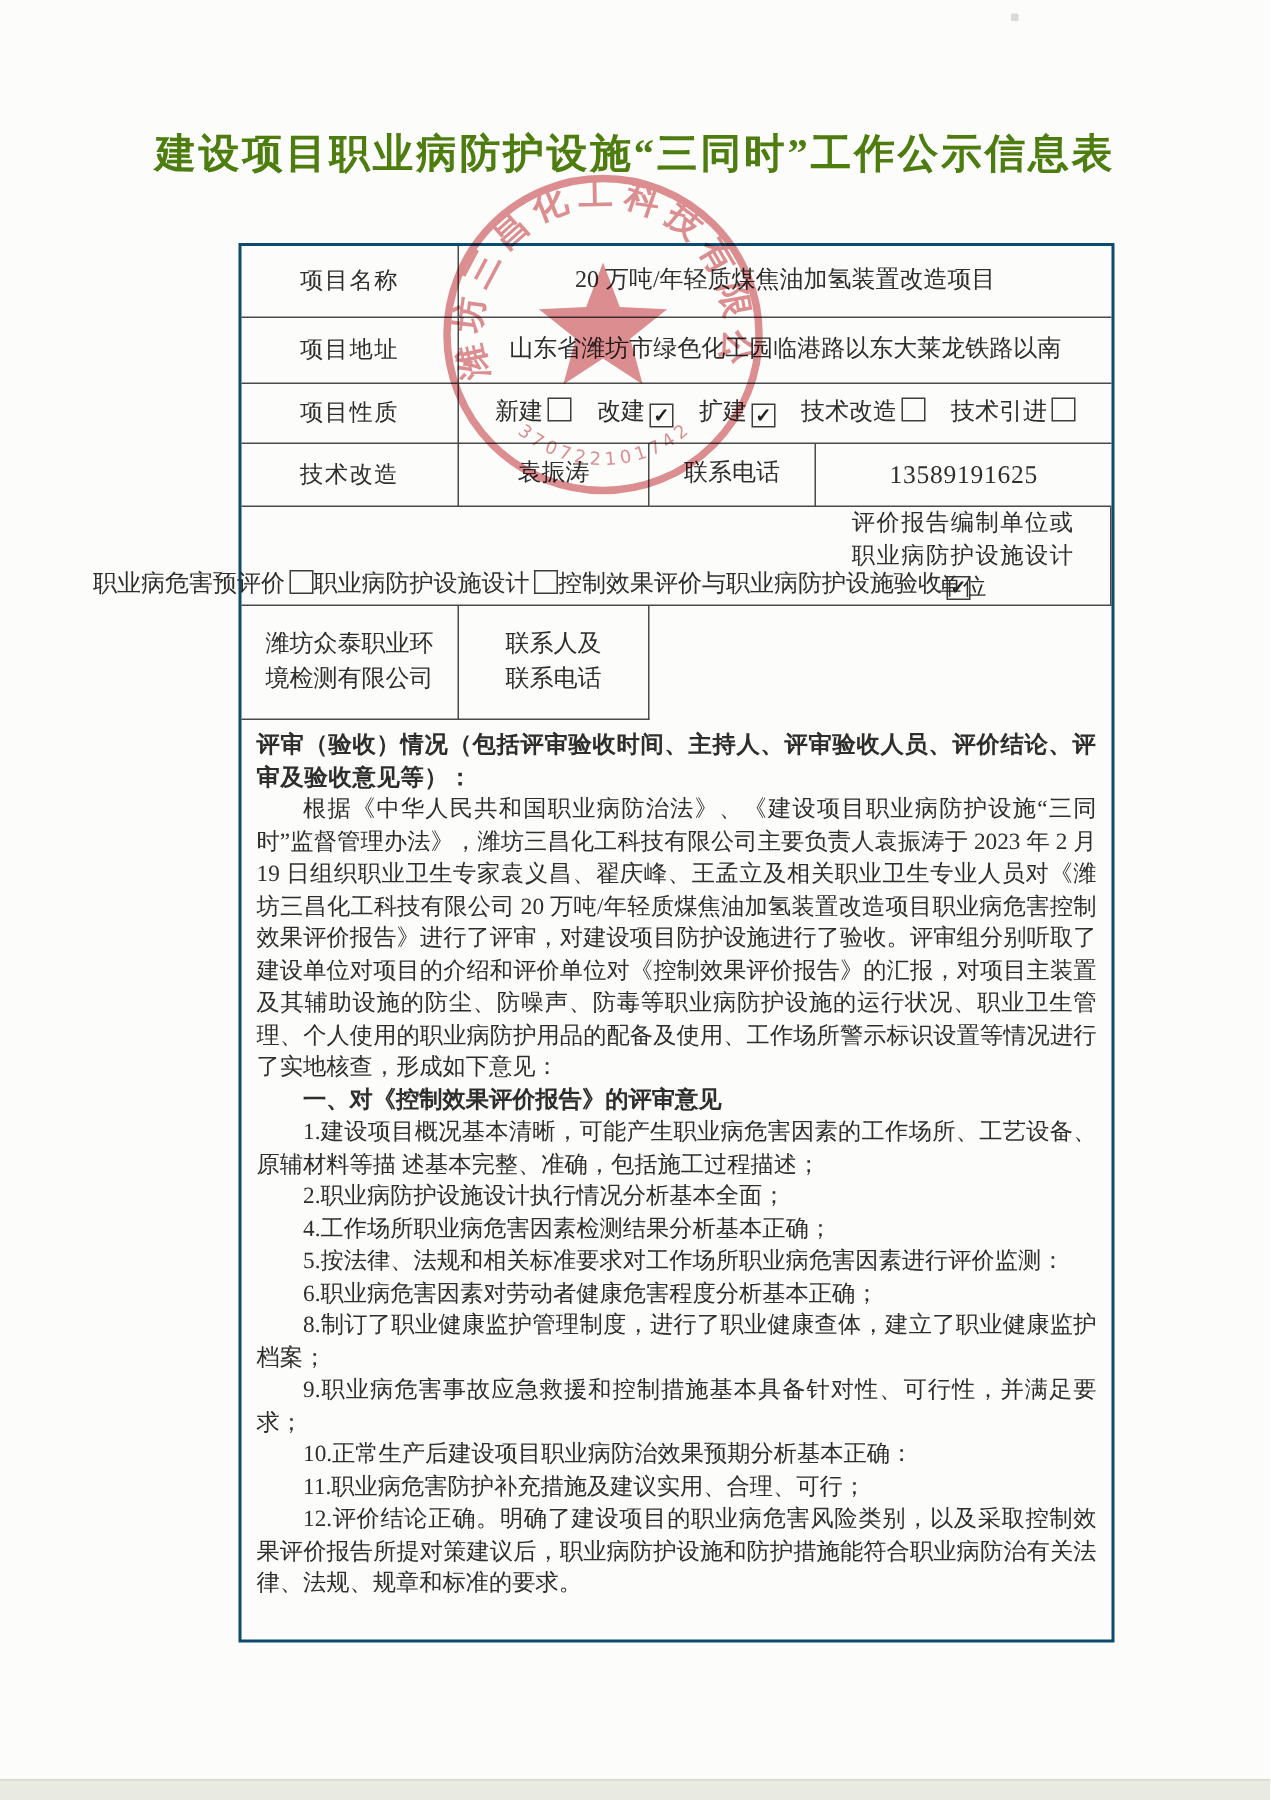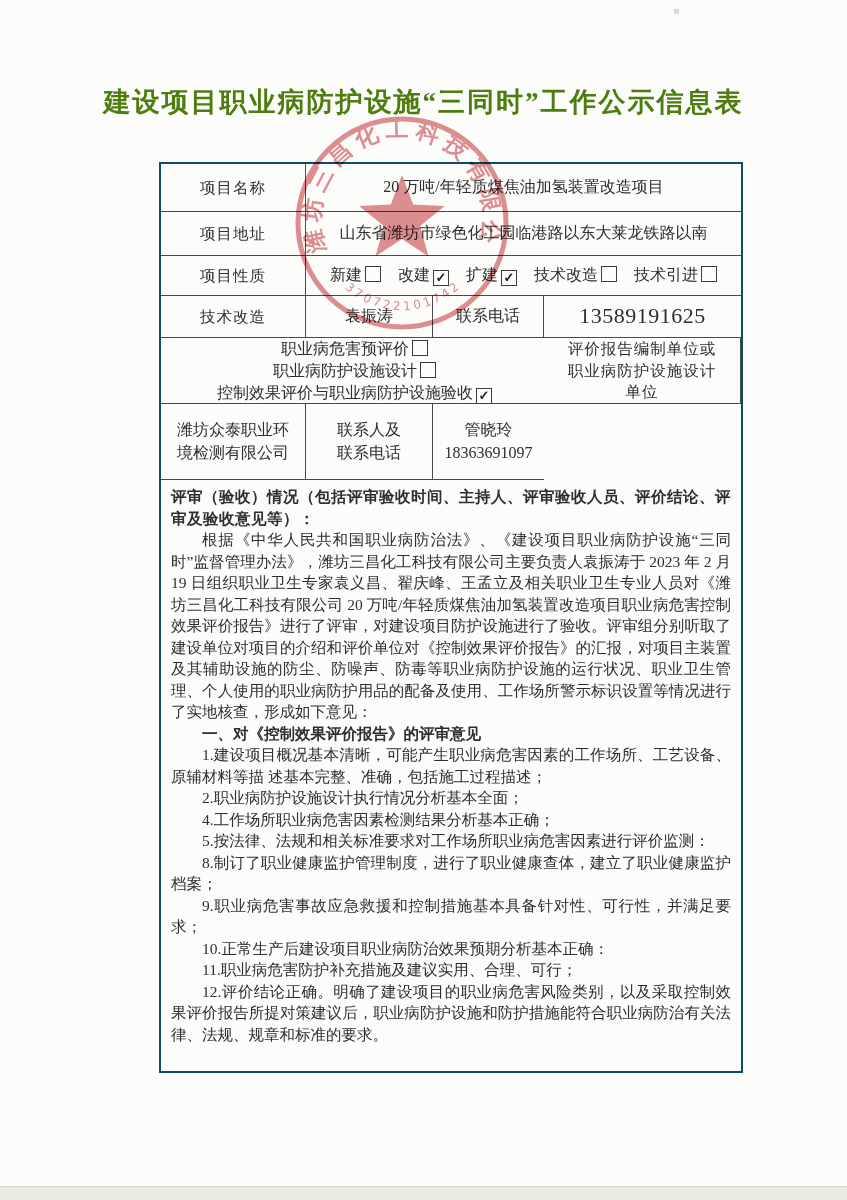--- a/index.html
+++ b/index.html
@@ -37,21 +37,21 @@
     display:flex;align-items:center;justify-content:center;
     box-sizing:border-box;
     padding:2px 4px;
     text-align:center;
     line-height:1.4;
   }
   .c-label{font-size:15.5px;letter-spacing:1px;}
   .prewrap{white-space:pre-line;}
   .span3{grid-column:span 3;border-right:none;}
   .lastcol{border-right:none;}
-  .col{flex-direction:column;align-items:center;justify-content:center;padding-left:8px;}
+  .col{flex-direction:row;align-items:flex-end;justify-content:center;padding-left:8px;}
   .review{
     grid-column:1 / -1;
     border-right:none;border-bottom:none;
     display:block;
     text-align:justify;
     padding:6px 10px 26px 10px;
     font-size:15.5px;line-height:21.5px;
   }
   .review-header{font-weight:bold;letter-spacing:.5px;}
   .para{text-indent:2em;margin:0;}
@@ -61,21 +61,21 @@
   .opt:last-child{margin-right:0;text-align:right;}
   .box{
     display:inline-block;width:14px;height:14px;
     border:1.5px solid #3d3d3d;
     margin-left:3px;vertical-align:-2px;
     line-height:13px;font-size:13px;font-weight:bold;
     text-align:center;color:#222;
     background:transparent;
   }
   .pub-line{line-height:22px;white-space:nowrap;}
-  .phone{font-size:22px;letter-spacing:.5px;}
+  .phone{font-size:17px;letter-spacing:.5px;}
   .stamp{
     position:absolute;left:287px;top:108px;
     opacity:.62;mix-blend-mode:multiply;
     pointer-events:none;
   }
   .scan-bottom-edge{
     position:absolute;left:0;bottom:0;width:100%;height:13px;
     background:#e9ebe2;border-top:1px solid #d7d9cd;
   }
 </style>
@@ -116,33 +116,33 @@
         <div class="pub-line"><span>控制效果评价与职业病防护设施验收</span><span class="box checked">✓</span></div>
       </div>
 
     <div class="cell c-label prewrap">评价报告编制单位或
 职业病防护设施设计
 单位</div>
     <div class="cell prewrap">潍坊众泰职业环
 境检测有限公司</div>
     <div class="cell prewrap">联系人及
 联系电话</div>
-    <div class="cell lastcol">管晓玲 18363691097</div>
 
     <div class="cell review">
       <div class="review-header">评审（验收）情况（包括评审验收时间、主持人、评审验收人员、评价结论、评审及验收意见等）：</div>
       <div id="review-paras">
           <div class="para">根据《中华人民共和国职业病防治法》、《建设项目职业病防护设施“三同时”监督管理办法》，潍坊三昌化工科技有限公司主要负责人袁振涛于 2023 年 2 月 19 日组织职业卫生专家袁义昌、翟庆峰、王孟立及相关职业卫生专业人员对《潍坊三昌化工科技有限公司 20 万吨/年轻质煤焦油加氢装置改造项目职业病危害控制效果评价报告》进行了评审，对建设项目防护设施进行了验收。评审组分别听取了建设单位对项目的介绍和评价单位对《控制效果评价报告》的汇报，对项目主装置及其辅助设施的防尘、防噪声、防毒等职业病防护设施的运行状况、职业卫生管理、个人使用的职业病防护用品的配备及使用、工作场所警示标识设置等情况进行了实地核查，形成如下意见：</div>
         </div>
       <div class="review-section-title">一、对《控制效果评价报告》的评审意见</div>
       <div id="review-items">
           <div class="item">1.建设项目概况基本清晰，可能产生职业病危害因素的工作场所、工艺设备、原辅材料等描 述基本完整、准确，包括施工过程描述；</div>
           <div class="item">2.职业病防护设施设计执行情况分析基本全面；</div>
           <div class="item">4.工作场所职业病危害因素检测结果分析基本正确；</div>
           <div class="item">5.按法律、法规和相关标准要求对工作场所职业病危害因素进行评价监测：</div>
+          <div class="item">6.职业病危害因素对劳动者健康危害程度分析基本正确；</div>
           <div class="item">8.制订了职业健康监护管理制度，进行了职业健康查体，建立了职业健康监护档案；</div>
           <div class="item">9.职业病危害事故应急救援和控制措施基本具备针对性、可行性，并满足要求；</div>
           <div class="item">10.正常生产后建设项目职业病防治效果预期分析基本正确：</div>
           <div class="item">11.职业病危害防护补充措施及建议实用、合理、可行；</div>
           <div class="item">12.评价结论正确。明确了建设项目的职业病危害风险类别，以及采取控制效果评价报告所提对策建议后，职业病防护设施和防护措施能符合职业病防治有关法律、法规、规章和标准的要求。</div>
         </div>
     </div>
   </div>
 
   <svg class="stamp" width="230" height="230" viewBox="0 0 230 230">

